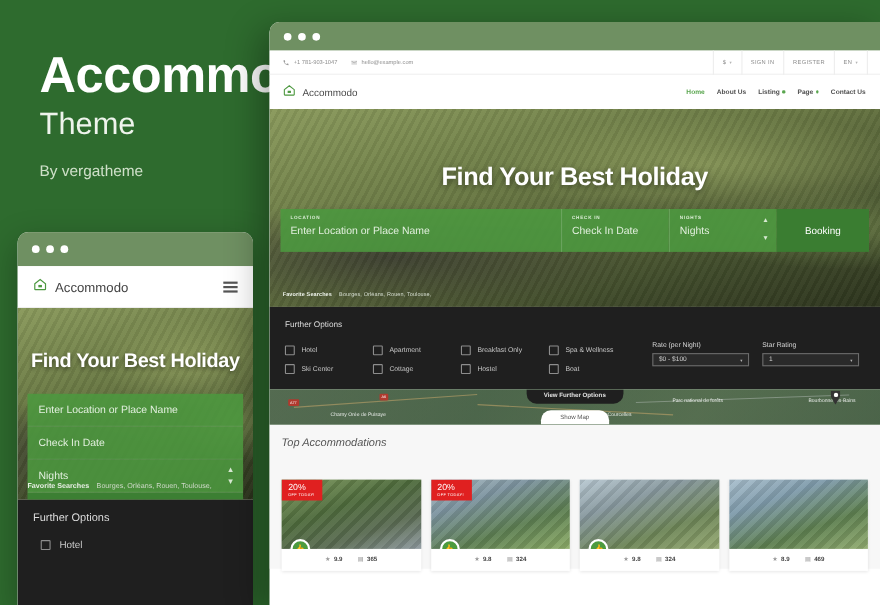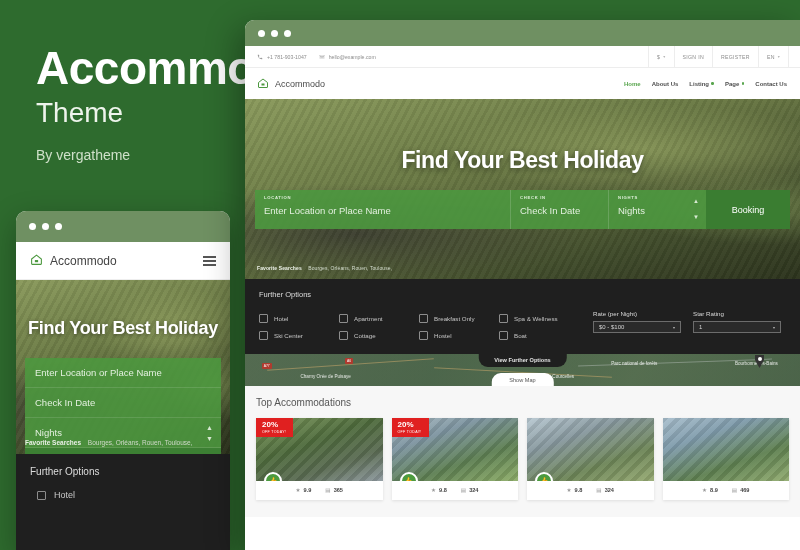--- a/index.html
+++ b/index.html
@@ -192,29 +192,29 @@
     background: #1f1f1f; color: #e2e2e2; font-size: 5.6px; font-weight: bold;
     padding: 3px 16px 4px; border-radius: 0 0 9px 9px; z-index: 3; white-space: nowrap;
   }
   .tab-bot {
     position: absolute; left: 50%; bottom: 0; transform: translateX(-50%);
     background: #ffffff; color: #555; font-size: 5.6px;
     padding: 4px 18px 3px; border-radius: 9px 9px 0 0; z-index: 3; white-space: nowrap;
   }
 
   .listing { background: #f7f7f7; padding: 11px 11px 0; height: 131px; }
-  .listing-title { font-size: 10px; color: #555; margin-bottom: 10px; }
+  .listing-title { font-size: 10px; color: #555; margin-bottom: 28px; font-style: italic; }
   .cards { display: flex; gap: 9px; }
   .card { width: 128px; background: #fff; box-shadow: 0 1px 3px rgba(0,0,0,.10); position: relative; }
   .card-img { height: 63px; position: relative; overflow: hidden; }
   .badge {
     position: absolute; left: 0; top: 0; background: #e02020; color: #fff;
     padding: 3px 7px 3px 6px; z-index: 2;
   }
-  .badge b { display: block; font-size: 8px; line-height: 1; font-weight: bold; }
+  .badge b { display: block; font-size: 8px; line-height: 1; font-weight: normal; }
   .badge s { display: block; font-size: 3.6px; text-decoration: none; letter-spacing: .3px; margin-top: 1px; }
   .thumb-bubble {
     position: absolute; left: 8px; bottom: -9px; width: 18px; height: 18px; border-radius: 50%;
     background: #4c9b3f; border: 2px solid #fff; z-index: 3;
     display: flex; align-items: center; justify-content: center; color: #fff; font-size: 8px;
   }
   .card-meta {
     display: flex; align-items: center; justify-content: center; gap: 14px;
     padding: 6px 0 7px; font-size: 5.6px; color: #555;
   }

